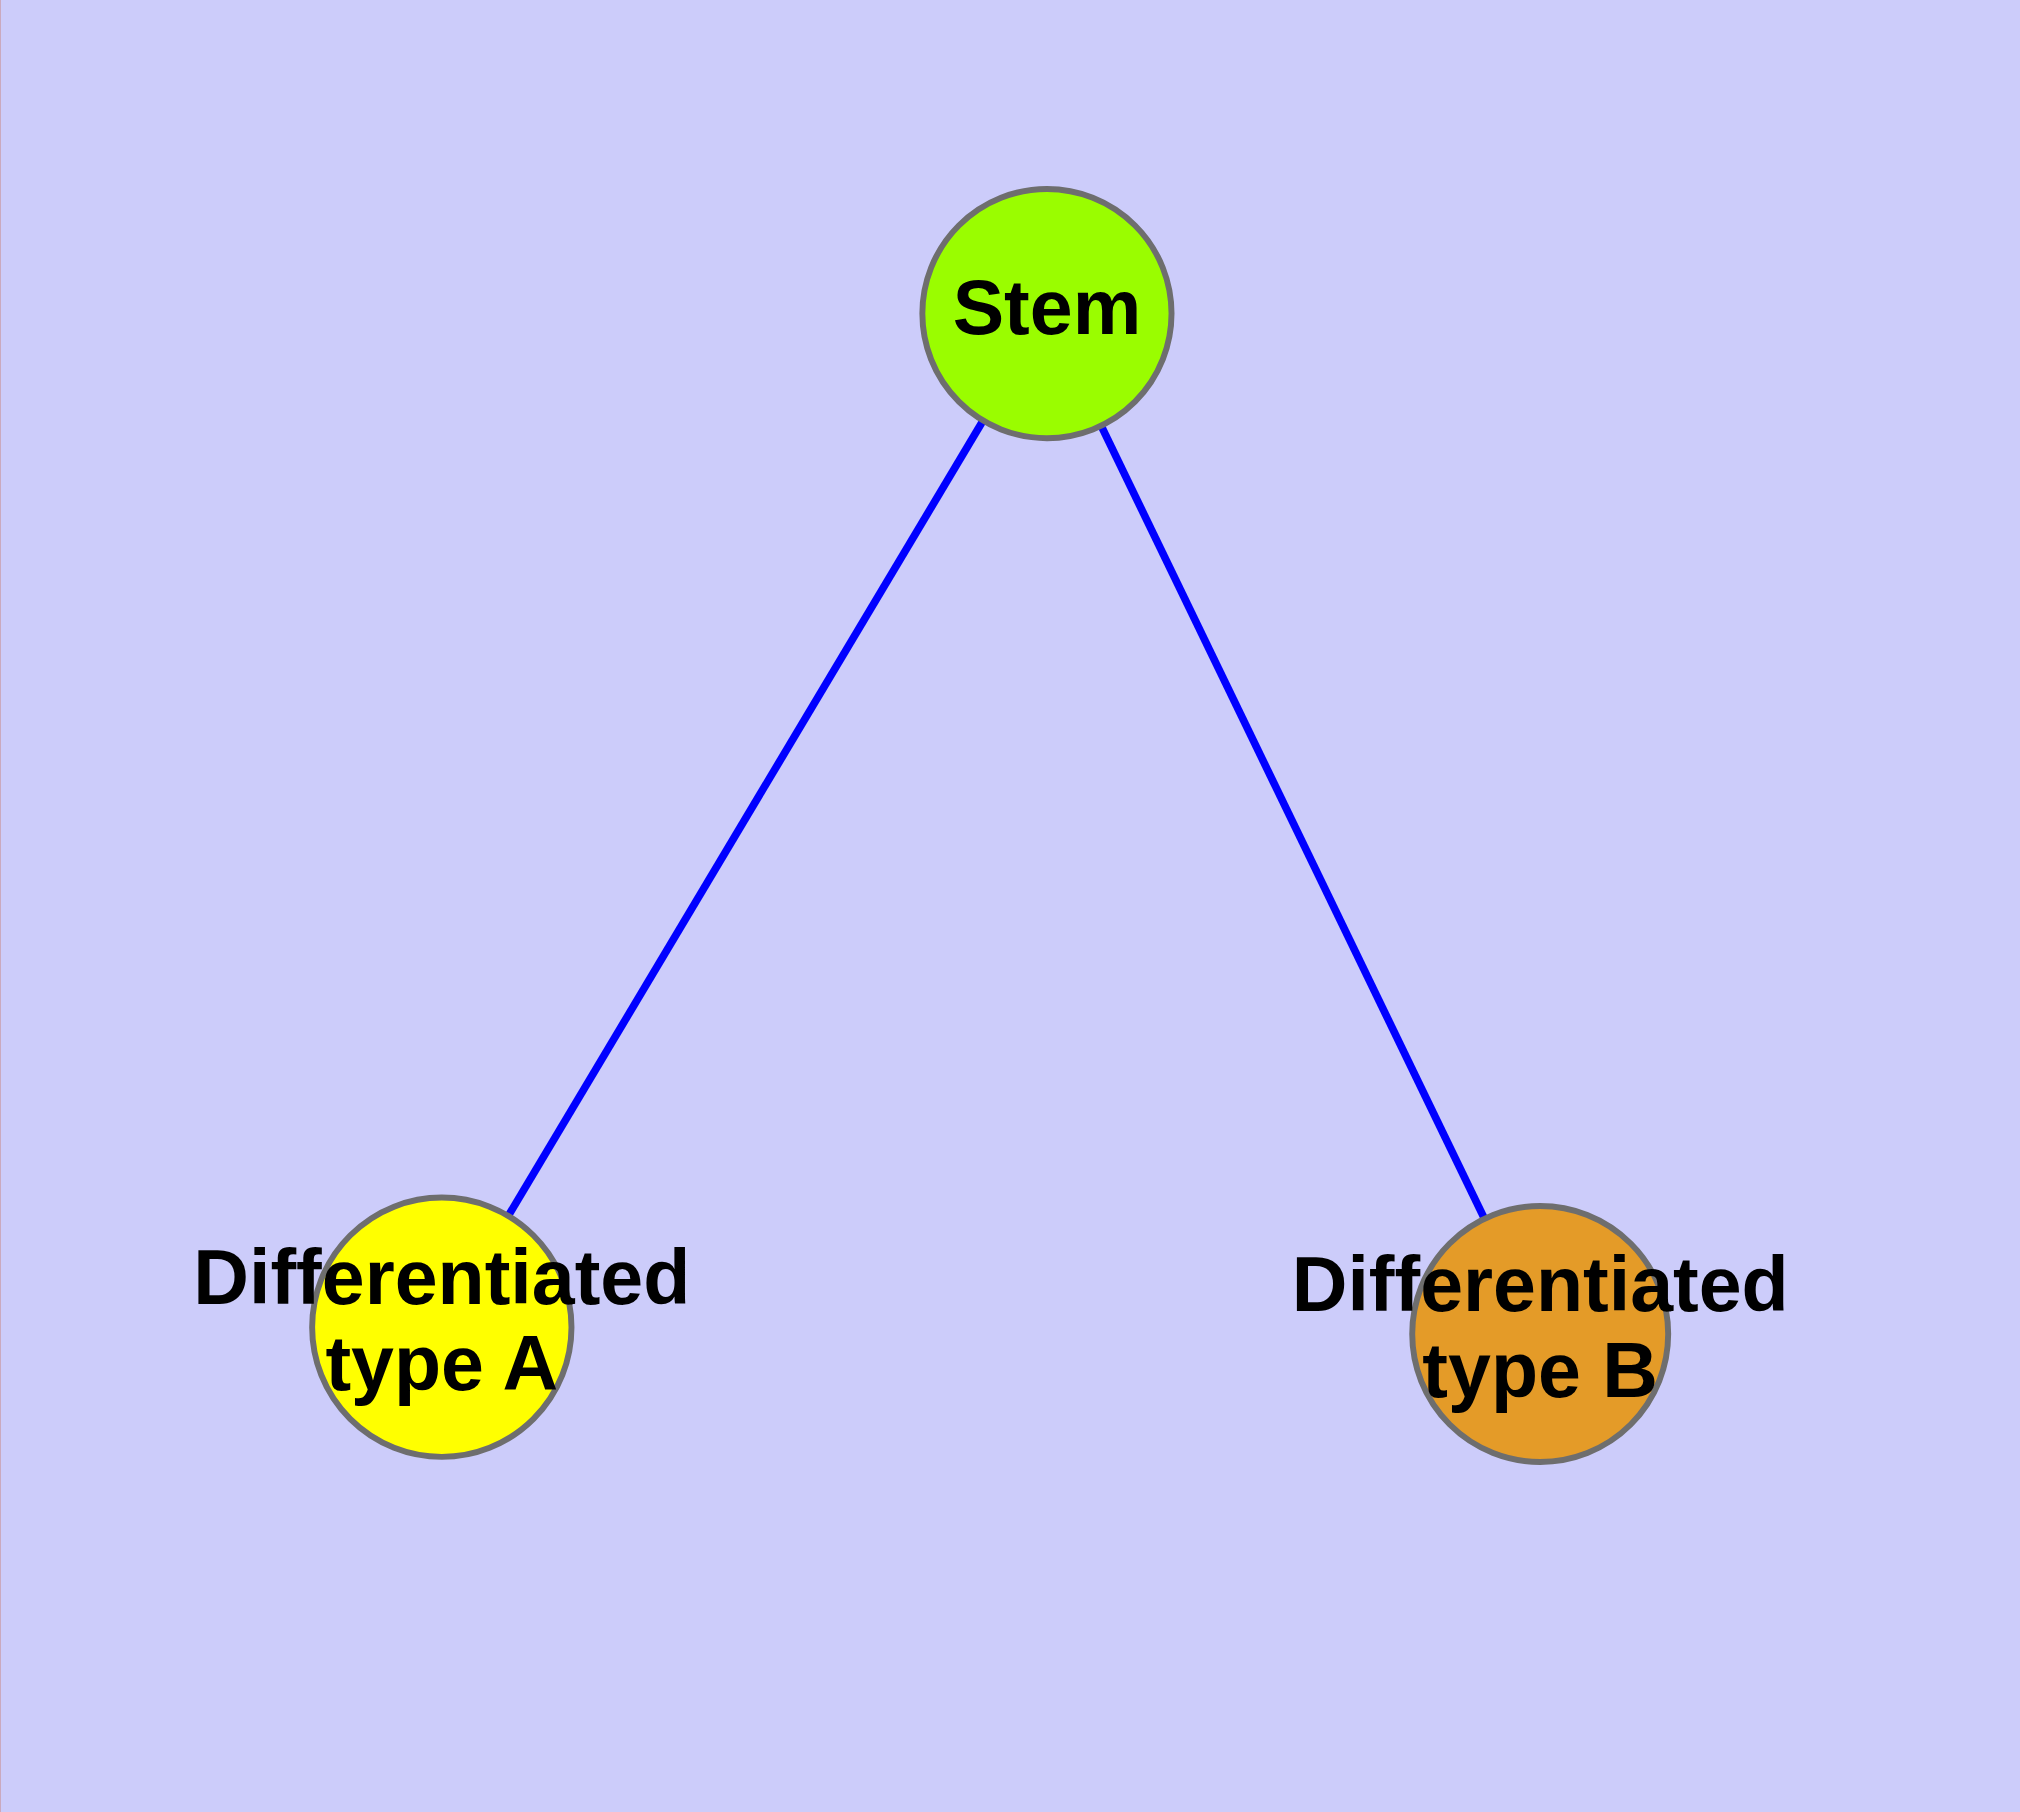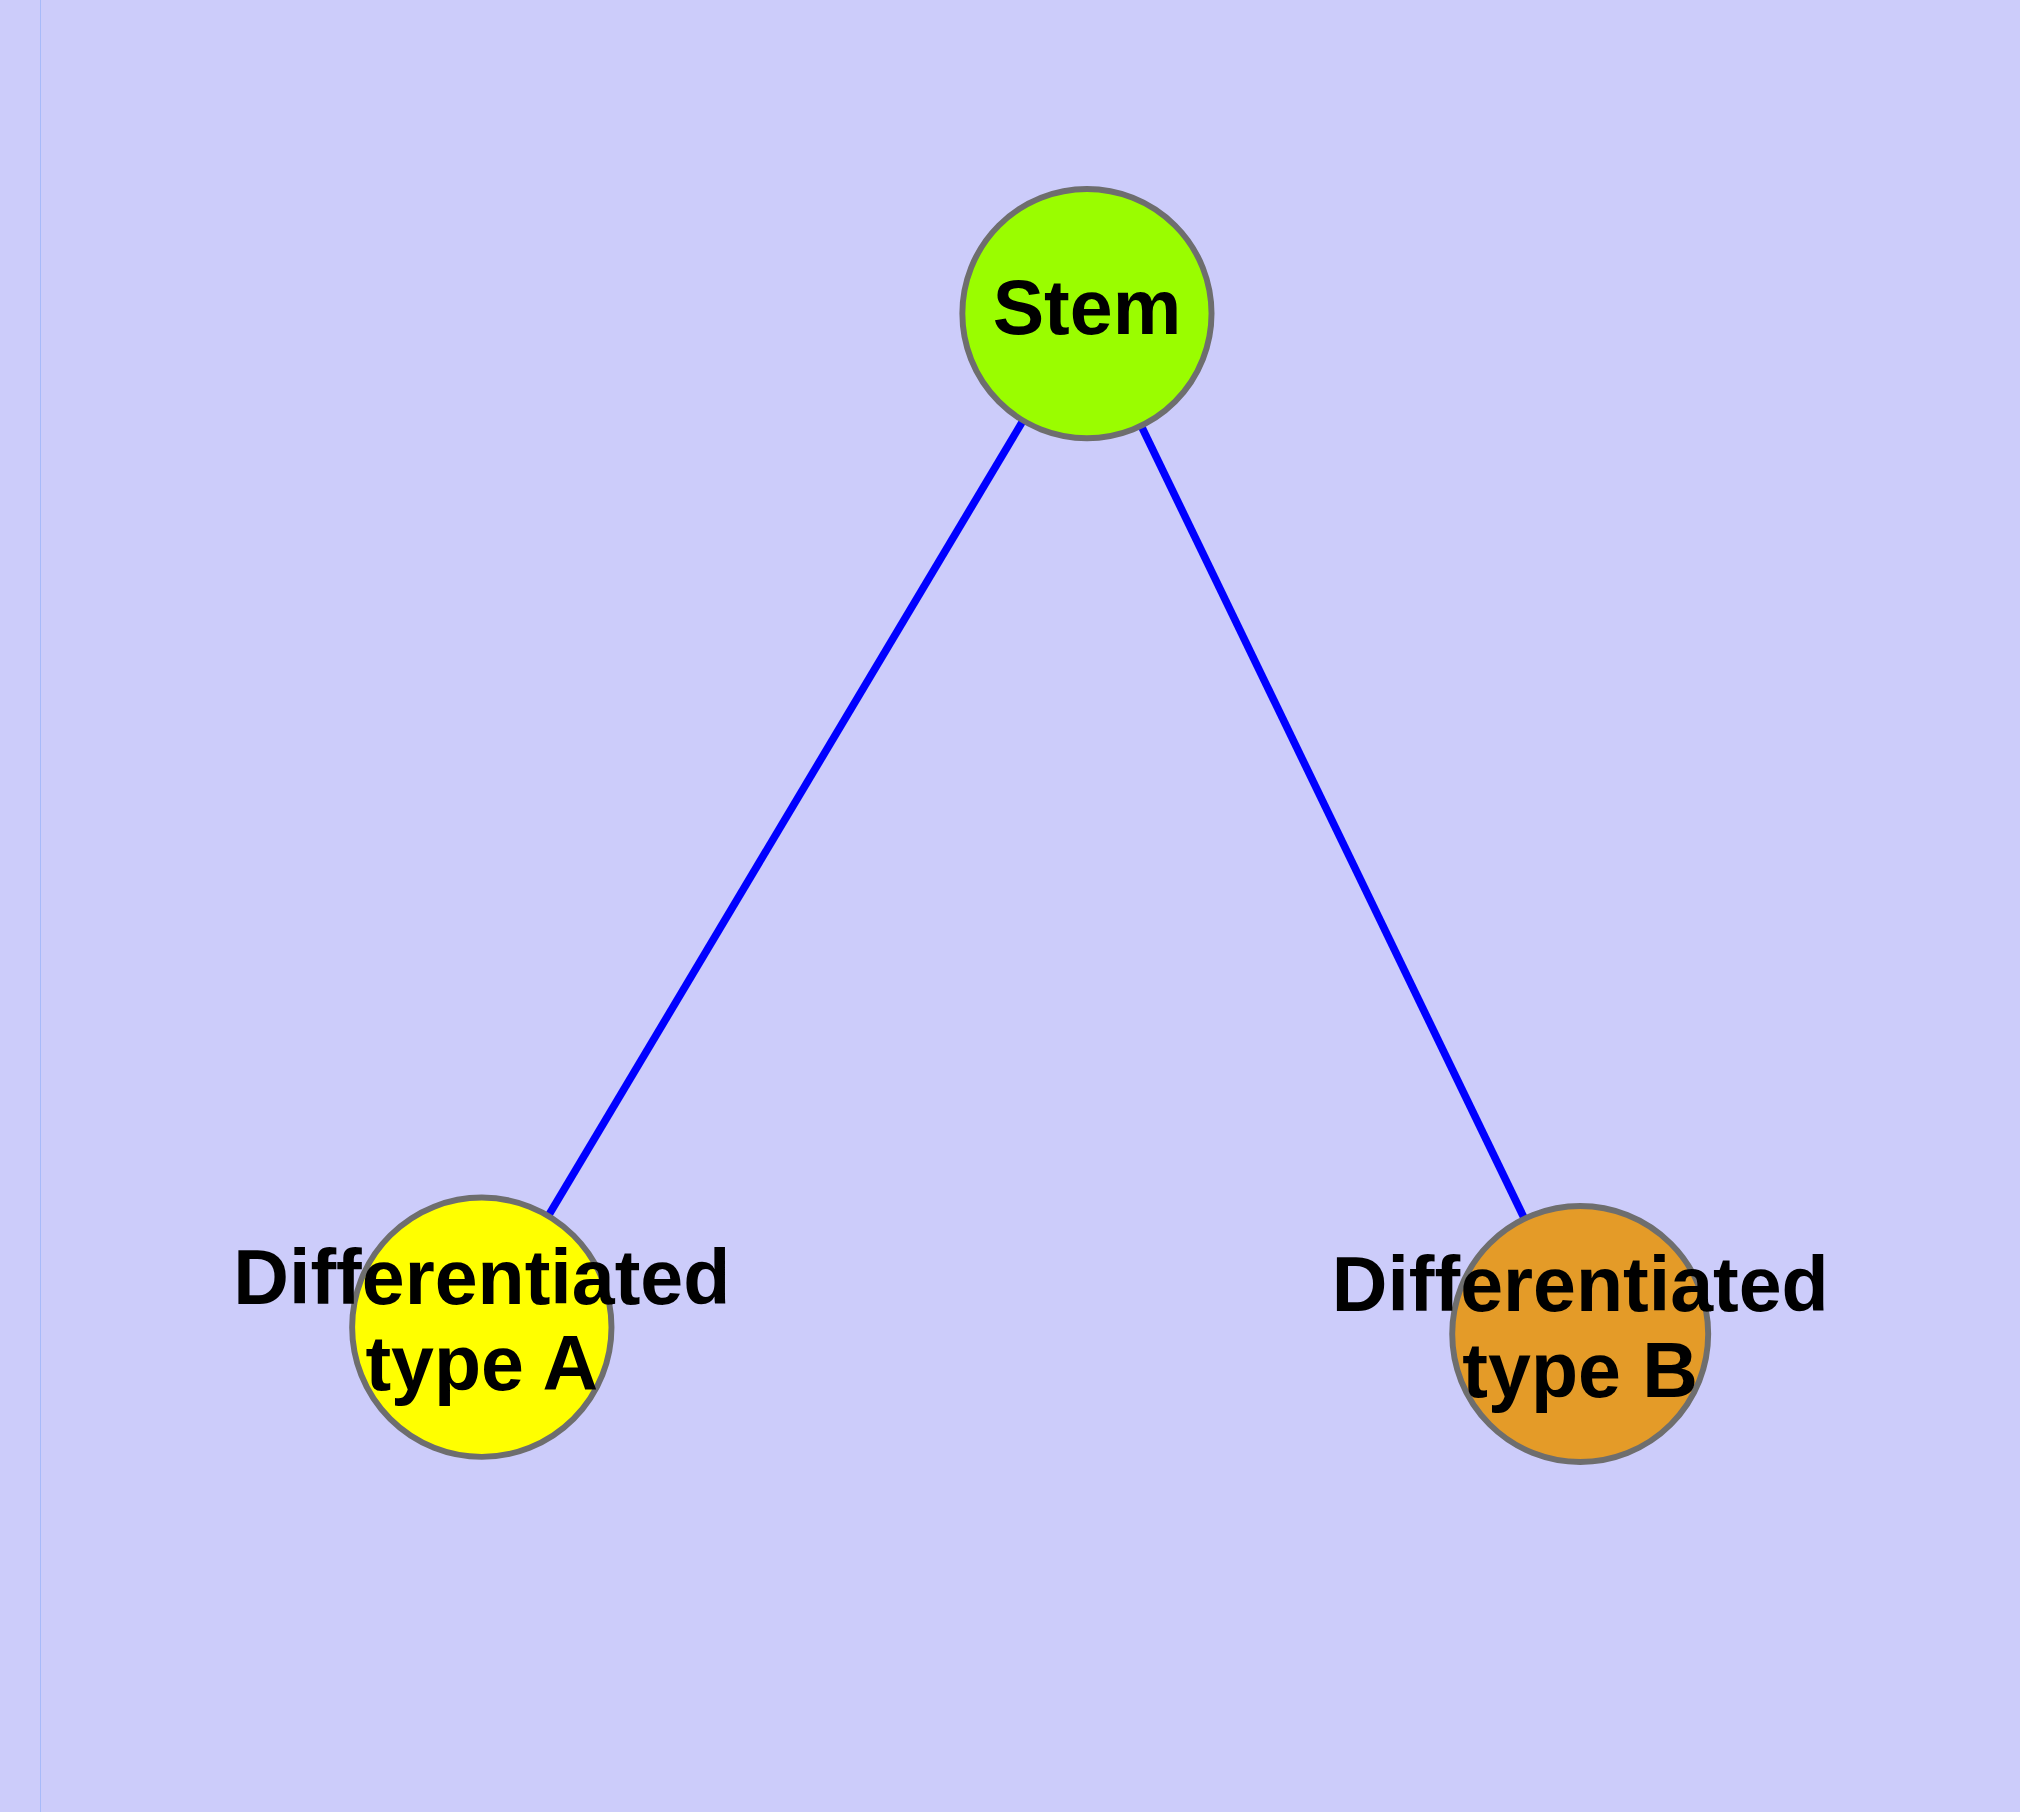--- a/index.html
+++ b/index.html
@@ -31,21 +31,21 @@
     fill: #000000;
     text-anchor: middle;
     dominant-baseline: middle;
     paint-order: normal;
     white-space: pre;
   }
 </style>
 </head>
 <body style="background: rgb(204, 204, 250);">
 
-<div id="canvas" style="width: 1981px; height: 1812px; background: #3b82f6; margin-left: 40px;">
+<div id="canvas" style="width: 1981px; height: 1812px; background: #c2410c;">
   <svg id="graph-svg" viewBox="0 0 2384 2138" xmlns="http://www.w3.org/2000/svg" width="2021" height="1812">
 
     <rect id="bg-rect" x="0" y="0" width="2384" height="2138" fill="#ccccfa"></rect>
 
     <g id="edge-layer">
         <line x1="1235" y1="370" x2="521" y2="1566" stroke="#0000ff" stroke-width="9" stroke-linecap="butt"></line>
         <line x1="1235" y1="370" x2="1817" y2="1574" stroke="#0000ff" stroke-width="9" stroke-linecap="butt"></line>
       </g>
     <g id="node-layer">
         <circle cx="1235" cy="370" r="147" fill="#9afd00" stroke="#6e6e6e" stroke-width="7"></circle>

